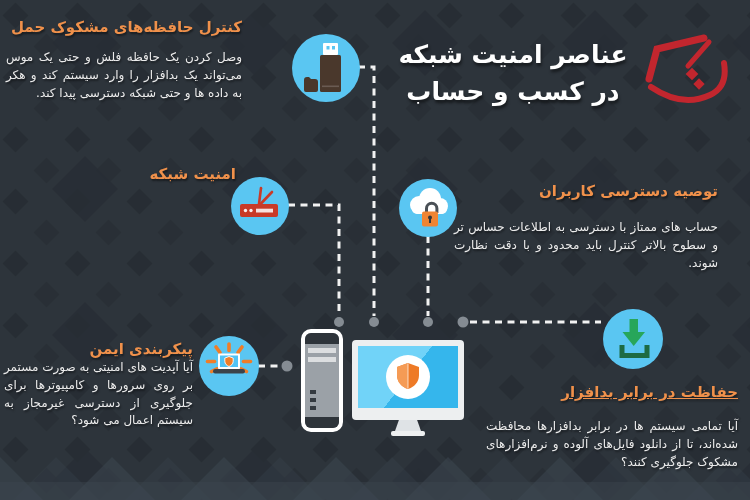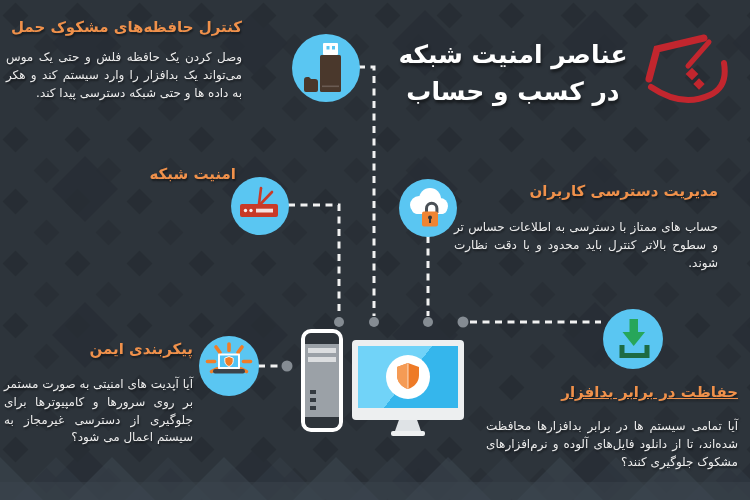--- a/index.html
+++ b/index.html
@@ -27,21 +27,21 @@
 
   
   .sec{position:absolute;}
   .sec h2{margin:0;font-size:15px;font-weight:bold;color:#f0914b;
           text-align:right;line-height:19px;text-shadow:1px 2px 2px rgba(0,0,0,.45);}
   .sec p{margin:0;font-size:12px;font-weight:normal;color:#ececec;line-height:17.8px;
          text-align:justify;text-align-last:right;text-shadow:1px 2px 2px rgba(0,0,0,.45);}
   #sec-portable{left:6px;top:18px;width:236px;}   #sec-portable h2{margin-bottom:12px;}
   #sec-network {left:4px;top:165px;width:224px;margin-left:8px;}  #sec-network h2{margin-bottom:10px;}
   #sec-access  {right:32px;top:182px;width:264px;}#sec-access h2{margin-bottom:18px;}
-  #sec-config  {left:4px;top:340px;width:189px;}  #sec-config h2{margin-bottom:17px;}
+  #sec-config  {left:4px;top:340px;width:189px;}  #sec-config h2{}
   #sec-malware {right:12px;top:383px;width:252px;}#sec-malware h2{margin-bottom:16px;text-decoration:underline;}
 
   
   #tower{position:absolute;left:301px;top:329px;width:42px;height:103px;
          box-sizing:border-box;border:4px solid #fff;border-radius:10px;
          background:#9ba1a7;overflow:hidden;}
   .tower-cap-top{height:11px;background:#2e343a;}
   .tower-cap-bottom{position:absolute;left:0;right:0;bottom:0;height:11px;background:#2e343a;}
   .tower-stripe{height:5px;background:#dcdee0;margin:4px 3px 0;}
   .tower-btn{position:absolute;left:5px;width:6px;height:4px;background:#343a40;}
@@ -230,21 +230,21 @@
   <section class="sec" id="sec-portable">
     <h2>کنترل حافظه‌های مشکوک حمل</h2>
     <p>وصل کردن یک حافظه فلش و حتی یک موس می‌تواند یک بدافزار را وارد سیستم کند و هکر به داده ها و حتی شبکه دسترسی پیدا کند.</p>
   </section>
 
   <section class="sec" id="sec-network">
     <h2>امنیت شبکه</h2>
   </section>
 
   <section class="sec" id="sec-access">
-    <h2>مدیریت دسترسی کاربران</h2>
+    <h2>توصیه دسترسی کاربران</h2>
     <p>حساب های ممتاز با دسترسی به اطلاعات حساس تر و سطوح بالاتر کنترل باید محدود و با دقت نظارت شوند.</p>
   </section>
 
   <section class="sec" id="sec-config">
     <h2>پیکربندی ایمن</h2>
     <p>آیا آپدیت های امنیتی به صورت مستمر بر روی سرورها و کامپیوترها برای جلوگیری از دسترسی غیرمجاز به سیستم اعمال می شود؟</p>
   </section>
 
   <section class="sec" id="sec-malware">
     <h2>حفاظت در برابر بدافزار</h2>

